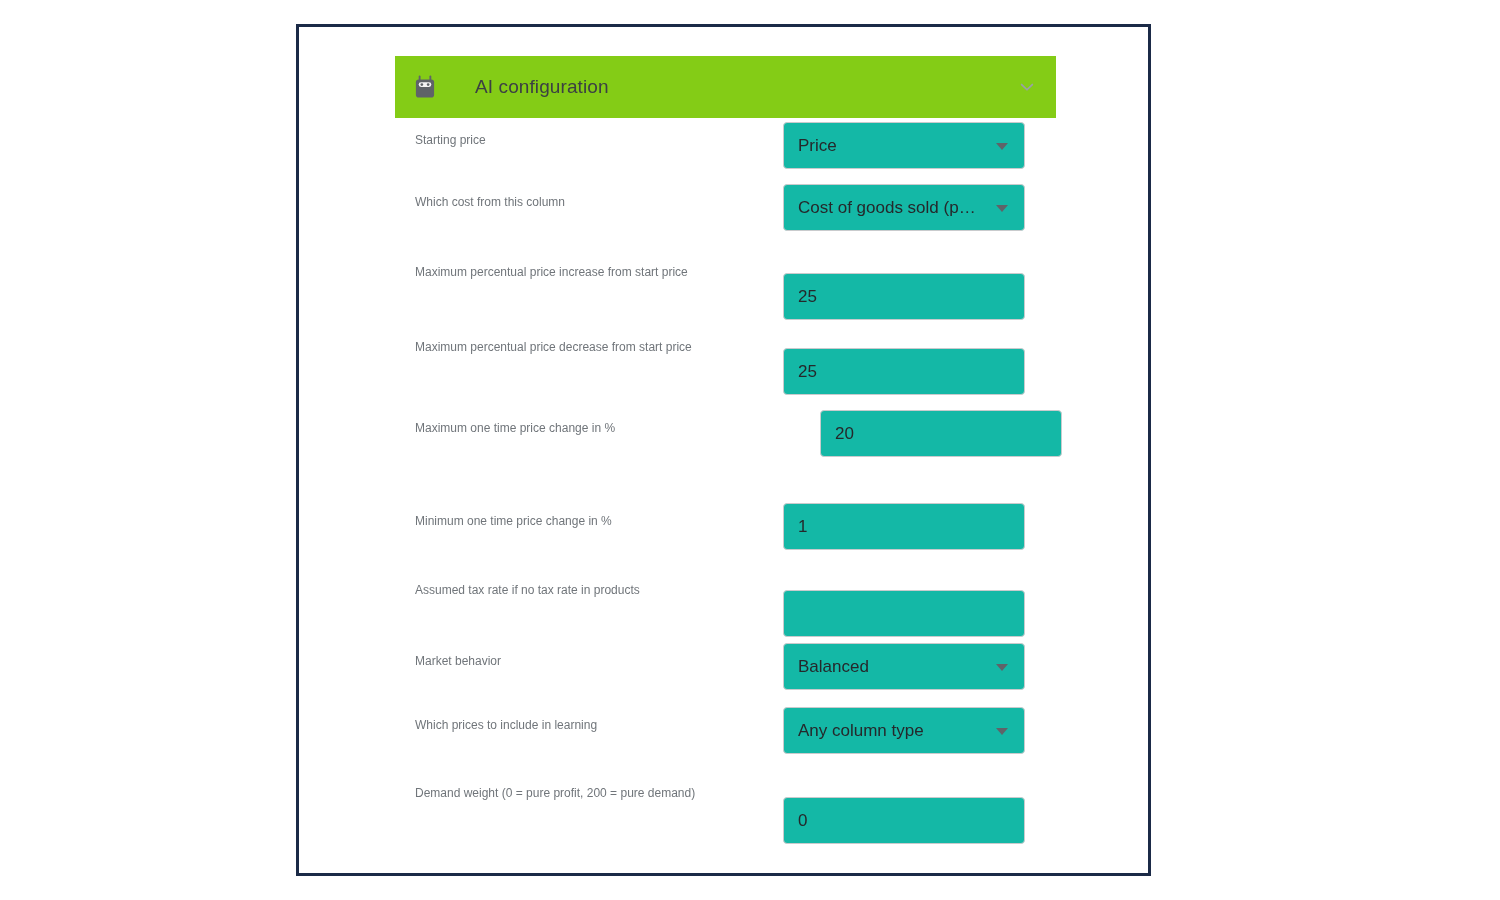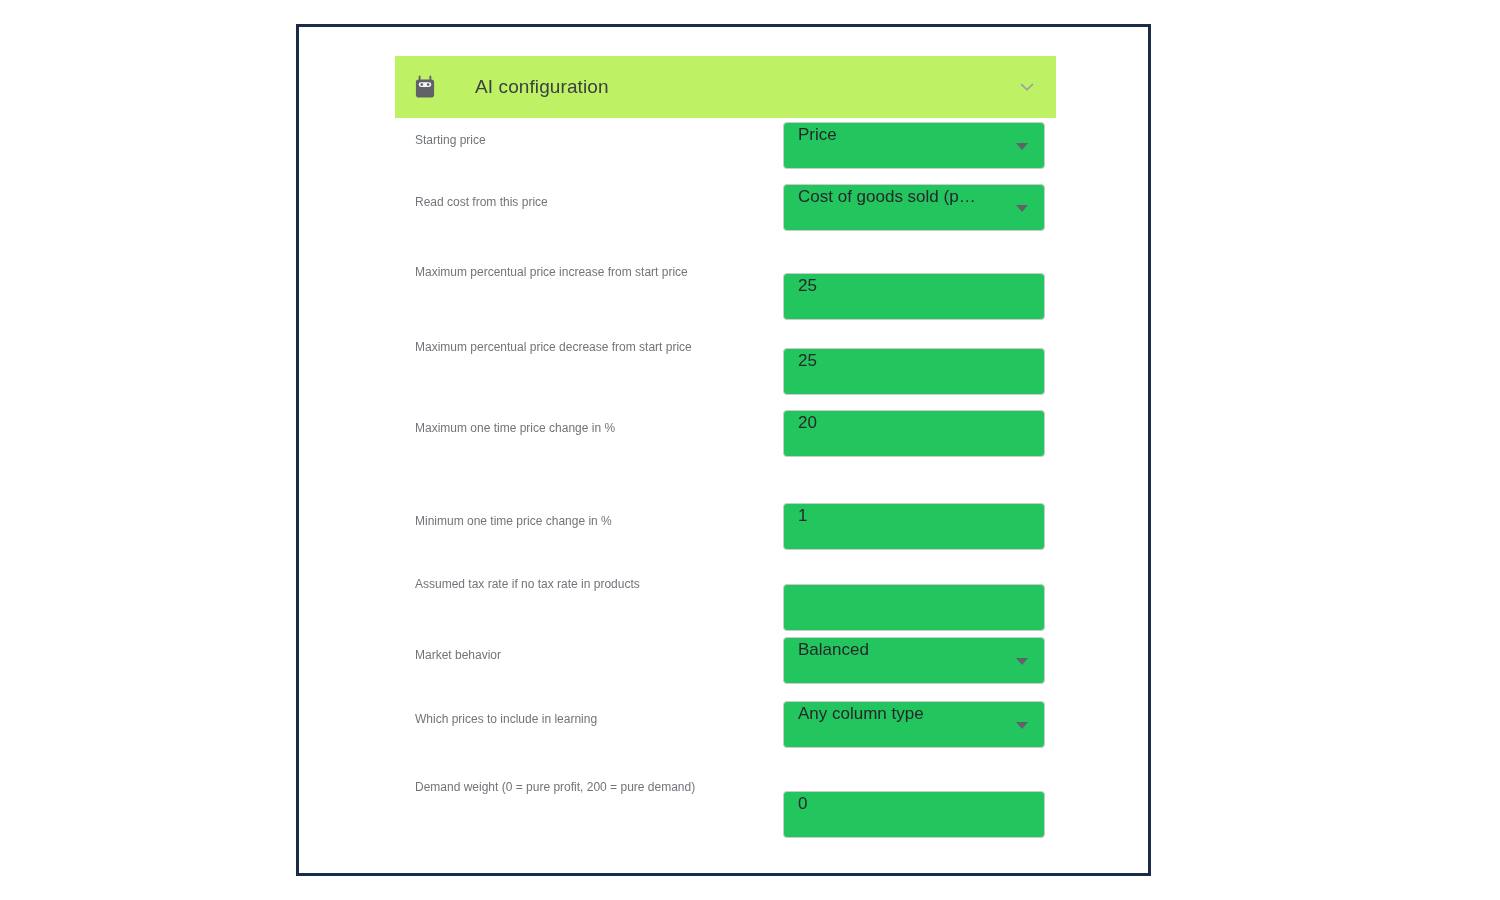--- a/index.html
+++ b/index.html
@@ -32,21 +32,21 @@
     left: 96px;
     top: 29px;
     width: 661px;
   }
 
   
   .panel-header {
     display: flex;
     align-items: center;
     height: 62px;
-    background: #bef264;
+    background: #84cc16;
     padding: 0 18px 0 16px;
     box-sizing: border-box;
     cursor: pointer;
   }
   .robot-icon {
     width: 28px;
     height: 28px;
     flex: 0 0 28px;
     margin-right: 36px;
     display: block;
@@ -89,48 +89,48 @@
   .row-field {
     flex: 0 0 262px;
     width: 262px;
   }
 
   
   .row-starting-price   { margin-top: 2px; }
   .row-read-cost        { margin-top: 0px; }
   .row-max-increase     { margin-top: 12px; }
   .row-max-decrease     { margin-top: 13px; }
-  .row-max-one-time     { margin-top: 15px; }
+  .row-max-one-time     { margin-top: 15px; gap: 37px; }
   .row-min-one-time     { margin-top: 31px; }
-  .row-tax-rate         { margin-top: 5px; }
+  .row-tax-rate         { margin-top: 11px; }
   .row-market-behavior  { margin-top: 5px; }
   .row-which-prices     { margin-top: 2px; }
   .row-demand-weight    { margin-top: 10px; }
 
   .row-max-increase .row-label,
   .row-max-decrease .row-label,
   .row-tax-rate .row-label,
   .row-demand-weight .row-label { padding-top: 0; }
 
   .row-max-increase .row-field  { margin-top: 15px; }
   .row-max-decrease .row-field  { margin-top: 15px; }
   .row-tax-rate .row-field      { margin-top: 14px; }
   .row-demand-weight .row-field { margin-top: 18px; }
 
   
   .control {
     position: relative;
     box-sizing: border-box;
-    width: 262px;
+    width: 242px;
     height: 47px;
     border: 1px solid #c9cbcd;
     border-radius: 4px;
-    background: #22c55e;
+    background: #14b8a6;
     display: flex;
-    align-items: flex-start;
+    align-items: center;
     padding: 0 14px;
   }
   .control.select { cursor: pointer; padding-right: 38px; }
   .control.text   { cursor: text; }
 
   .control-value {
     font-size: 17px;
     color: #25282b;
     white-space: nowrap;
     overflow: hidden;
@@ -179,21 +179,21 @@
         <div class="row-label">Starting price</div>
         <div class="row-field">
           <div class="control select">
             <span class="control-value">Price</span>
             <span class="caret-icon"></span>
           </div>
         </div>
       </div>
 
       <div class="form-row row-read-cost">
-        <div class="row-label">Read cost from this price</div>
+        <div class="row-label">Which cost from this column</div>
         <div class="row-field">
           <div class="control select">
             <span class="control-value">Cost of goods sold (p…</span>
             <span class="caret-icon"></span>
           </div>
         </div>
       </div>
 
       <div class="form-row row-max-increase">
         <div class="row-label">Maximum percentual price increase from start price</div>

